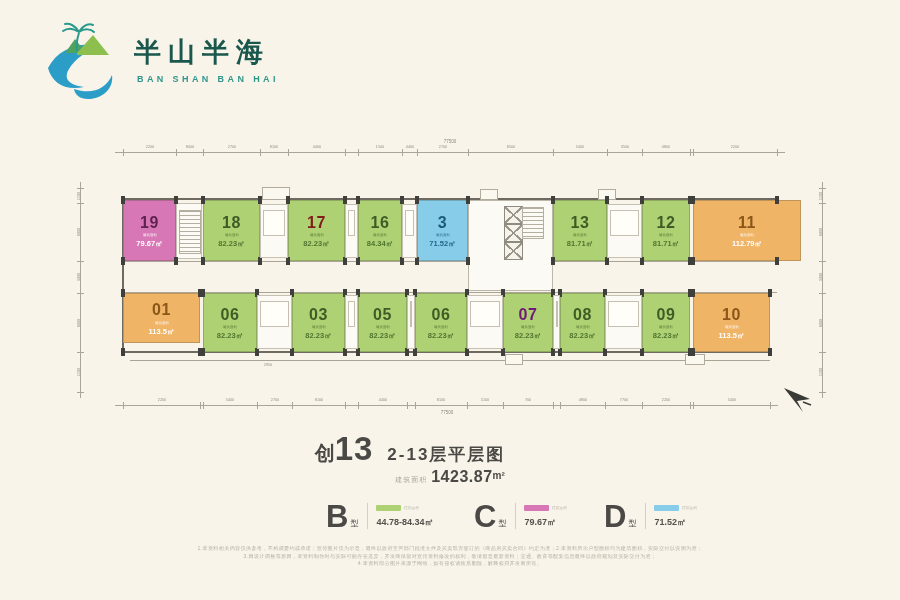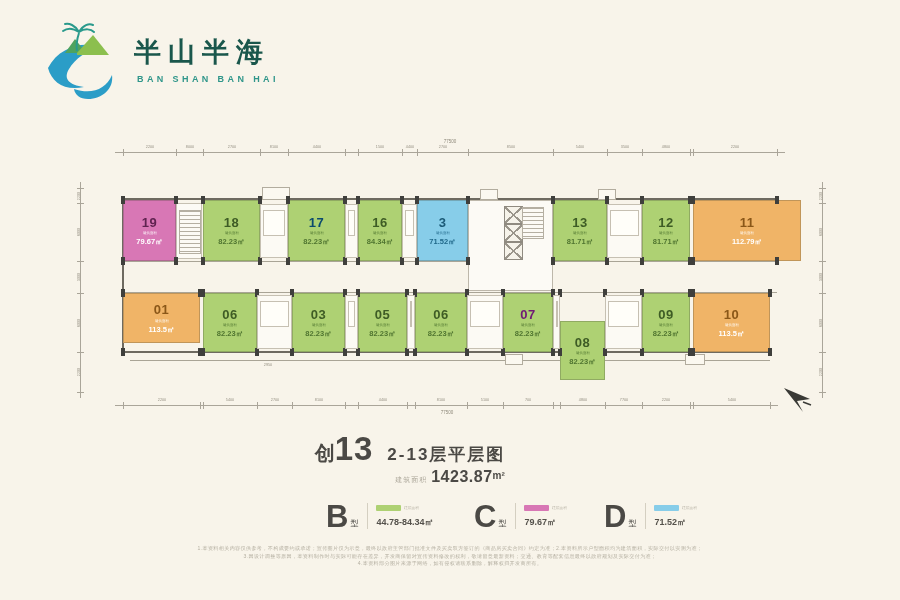--- a/index.html
+++ b/index.html
@@ -11,21 +11,21 @@
   
   #logo{position:absolute;left:38px;top:16px;width:330px;height:95px}
   #logo-icon{position:absolute;left:0;top:2px}
   .logo-cn{position:absolute;left:96px;top:18px;font-size:27px;font-weight:700;
     letter-spacing:7px;color:#1a574c;font-family:"DejaVu Serif", serif}
   .logo-en{position:absolute;left:99px;top:58px;font-size:9px;font-weight:700;
     letter-spacing:3.4px;color:#2f968a}
   
   .unit{position:absolute;box-sizing:border-box;border:1px solid rgba(70,70,55,.28);
     display:flex;flex-direction:column;align-items:center;justify-content:center;line-height:1.2}
-  .unit-num{font-size:13px;font-weight:700;letter-spacing:.5px}
+  .unit-num{font-size:16px;font-weight:700;letter-spacing:.5px}
   .unit-sub{font-size:6px;transform:scale(.58);opacity:.85;white-space:nowrap}
   .unit-area{font-size:7.5px;font-weight:700;white-space:nowrap}
   .tick{position:absolute;width:4px;height:8px;background:#3f3f3c}
   .slot{position:absolute;background:#fcfaf4;border:1px solid #c6c0b2;box-sizing:border-box}
   .slot-box{position:absolute;left:2px;top:5px;right:2px;height:46%;
     border:1px solid #c6c0b2;background:#fffef9}
   .hwall{position:absolute;height:2px;background:#6e6a60}
   .hline{position:absolute;height:1px;background:#a9a496}
   .vwall{position:absolute;width:2px;background:#6e6a60}
   .core{position:absolute;left:468px;top:200px;width:85px;height:91px;
@@ -138,21 +138,21 @@
     <div class="unit" style="left: 203px; top: 200px; width: 57px; height: 61px; background: rgb(174, 209, 115);">
       <div class="unit-num" style="color: rgb(62, 92, 37);">18</div>
       <div class="unit-sub" style="color: rgb(79, 116, 48);">建筑面积</div>
       <div class="unit-area" style="color: rgb(79, 116, 48);">82.23㎡</div>
     </div>
     <div class="tick" style="left: 201px; top: 196px;"></div>
     <div class="tick" style="left: 258px; top: 196px;"></div>
     <div class="tick" style="left: 201px; top: 257px;"></div>
     <div class="tick" style="left: 258px; top: 257px;"></div>
     <div class="unit" style="left: 288px; top: 200px; width: 57px; height: 61px; background: rgb(174, 209, 115);">
-      <div class="unit-num" style="color: #0c4a6e;">17</div>
+      <div class="unit-num" style="color: #7f1d1d;">17</div>
       <div class="unit-sub" style="color: rgb(79, 116, 48);">建筑面积</div>
       <div class="unit-area" style="color: rgb(79, 116, 48);">82.23㎡</div>
     </div>
     <div class="tick" style="left: 286px; top: 196px;"></div>
     <div class="tick" style="left: 343px; top: 196px;"></div>
     <div class="tick" style="left: 286px; top: 257px;"></div>
     <div class="tick" style="left: 343px; top: 257px;"></div>
     <div class="unit" style="left: 358px; top: 200px; width: 44px; height: 61px; background: rgb(174, 209, 115);">
       <div class="unit-num" style="color: rgb(62, 92, 37);">16</div>
       <div class="unit-sub" style="color: rgb(79, 116, 48);">建筑面积</div>
@@ -245,21 +245,21 @@
     <div class="tick" style="left: 465px; top: 348px;"></div>
     <div class="unit" style="left: 503px; top: 293px; width: 50px; height: 59px; background: rgb(174, 209, 115);">
       <div class="unit-num" style="color: #701a75;">07</div>
       <div class="unit-sub" style="color: rgb(79, 116, 48);">建筑面积</div>
       <div class="unit-area" style="color: rgb(79, 116, 48);">82.23㎡</div>
     </div>
     <div class="tick" style="left: 501px; top: 289px;"></div>
     <div class="tick" style="left: 551px; top: 289px;"></div>
     <div class="tick" style="left: 501px; top: 348px;"></div>
     <div class="tick" style="left: 551px; top: 348px;"></div>
-    <div class="unit" style="left: 560px; top: 293px; width: 45px; height: 59px; background: rgb(174, 209, 115); margin-top: 28px;">
+    <div class="unit" style="left: 560px; top: 293px; width: 45px; height: 59px; background: rgb(174, 209, 115);">
       <div class="unit-num" style="color: rgb(62, 92, 37);">08</div>
       <div class="unit-sub" style="color: rgb(79, 116, 48);">建筑面积</div>
       <div class="unit-area" style="color: rgb(79, 116, 48);">82.23㎡</div>
     </div>
     <div class="tick" style="left: 558px; top: 289px;"></div>
     <div class="tick" style="left: 603px; top: 289px;"></div>
     <div class="tick" style="left: 558px; top: 348px;"></div>
     <div class="tick" style="left: 603px; top: 348px;"></div>
     <div class="unit" style="left: 642px; top: 293px; width: 48px; height: 59px; background: rgb(174, 209, 115);">
       <div class="unit-num" style="color: rgb(62, 92, 37);">09</div>

